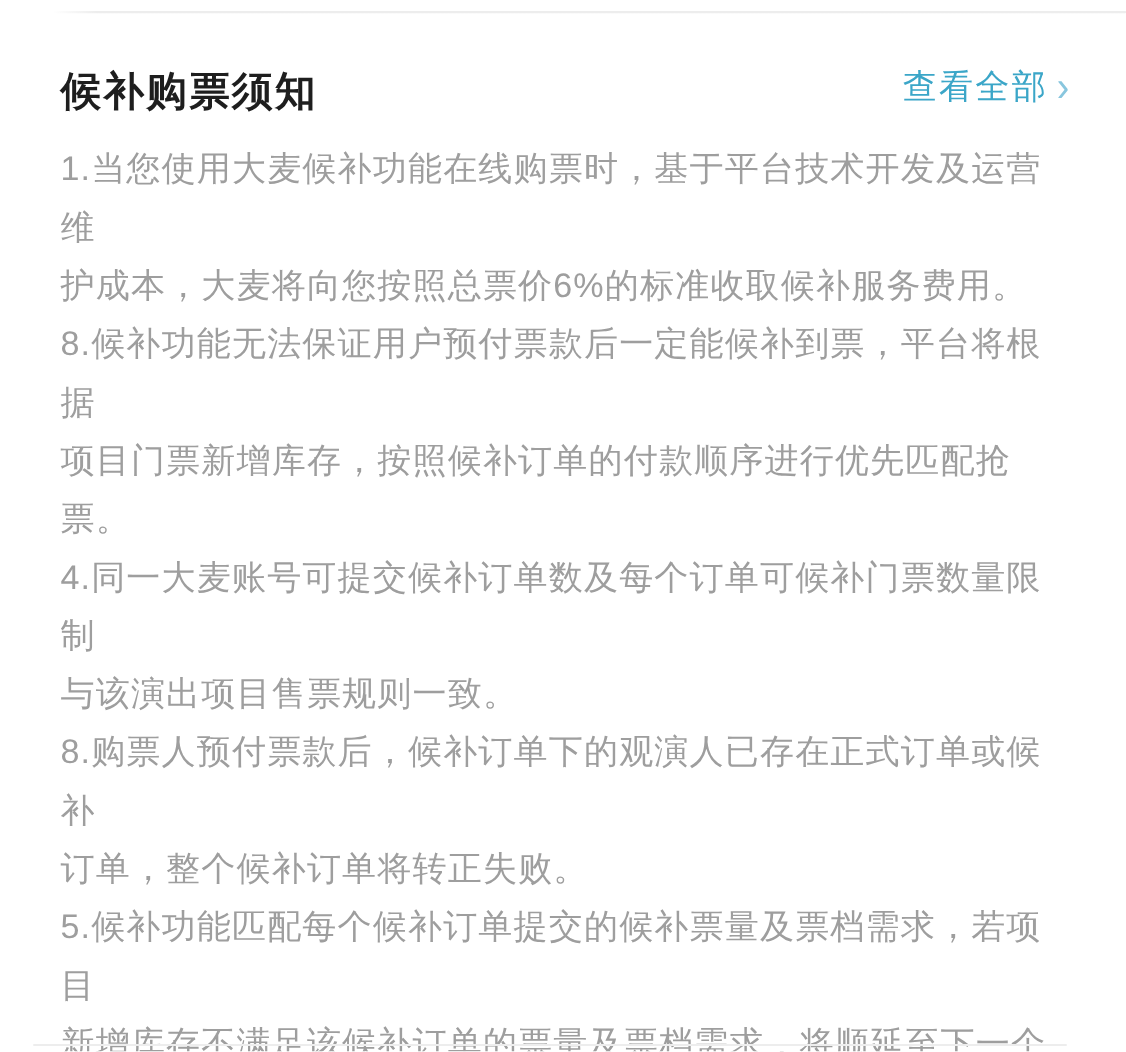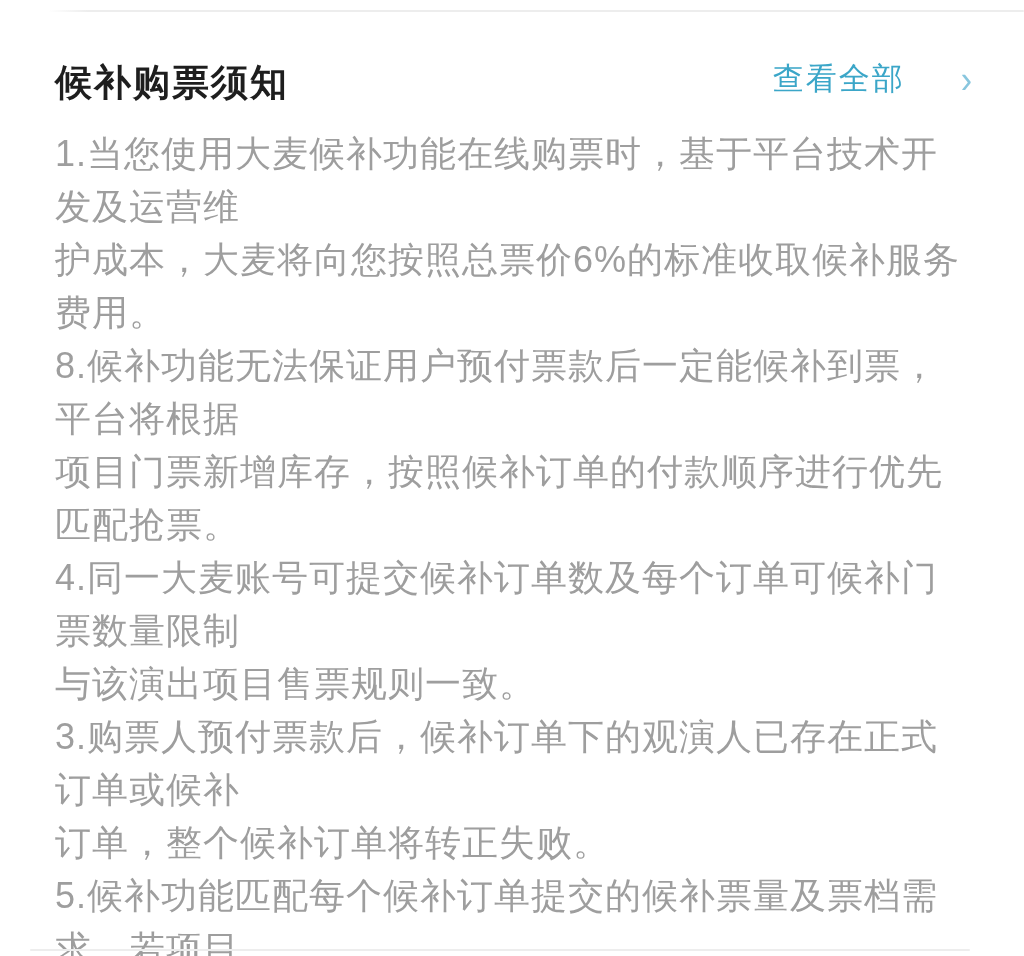--- a/index.html
+++ b/index.html
@@ -42,21 +42,20 @@
     color: var(--title, #1e1e1e);
   }
   .view-all {
     display: flex;
     align-items: center;
     cursor: pointer;
     background: none;
     border: none;
     padding: 0;
     font-family: inherit;
-    gap: 48px;
   }
   .view-all-label {
     font-size: 31px;
     letter-spacing: 2px;
     color: var(--accent, #3ba6c8);
   }
   .chevron {
     font-size: 34px;
     font-weight: 400;
     color: var(--chevron, #88c6de);
@@ -65,21 +64,21 @@
     transform: scaleY(1.15);
   }
   .notice-list {
     position: absolute;
     top: 127px;
     left: 55px;
     width: 914px;
   }
   .notice-item {
     margin: 0;
-    font-size: 36px;
+    font-size: 31px;
     line-height: 53px;
     letter-spacing: 1px;
     color: var(--body, #9e9e9e);
     white-space: pre-line;
   }
   .bottom-divider {
     position: absolute;
     top: 949px;
     left: 30px;
     width: 940px;
@@ -103,21 +102,21 @@
     </button>
   </div>
 
   <div class="notice-list">
       <p class="notice-item">1.当您使用大麦候补功能在线购票时，基于平台技术开发及运营维
 护成本，大麦将向您按照总票价6%的标准收取候补服务费用。</p>
       <p class="notice-item">8.候补功能无法保证用户预付票款后一定能候补到票，平台将根据
 项目门票新增库存，按照候补订单的付款顺序进行优先匹配抢票。</p>
       <p class="notice-item">4.同一大麦账号可提交候补订单数及每个订单可候补门票数量限制
 与该演出项目售票规则一致。</p>
-      <p class="notice-item">3.购票人预付票款后，候补订单下的观演人已存在正式订单或候补
+      <p class="notice-item">8.购票人预付票款后，候补订单下的观演人已存在正式订单或候补
 订单，整个候补订单将转正失败。</p>
       <p class="notice-item">5.候补功能匹配每个候补订单提交的候补票量及票档需求，若项目
 新增库存不满足该候补订单的票量及票档需求，将顺延至下一个满
 足票量及票档条件的订单。</p>
     </div>
 
   <div class="bottom-divider"></div>
 
 </div>
 

